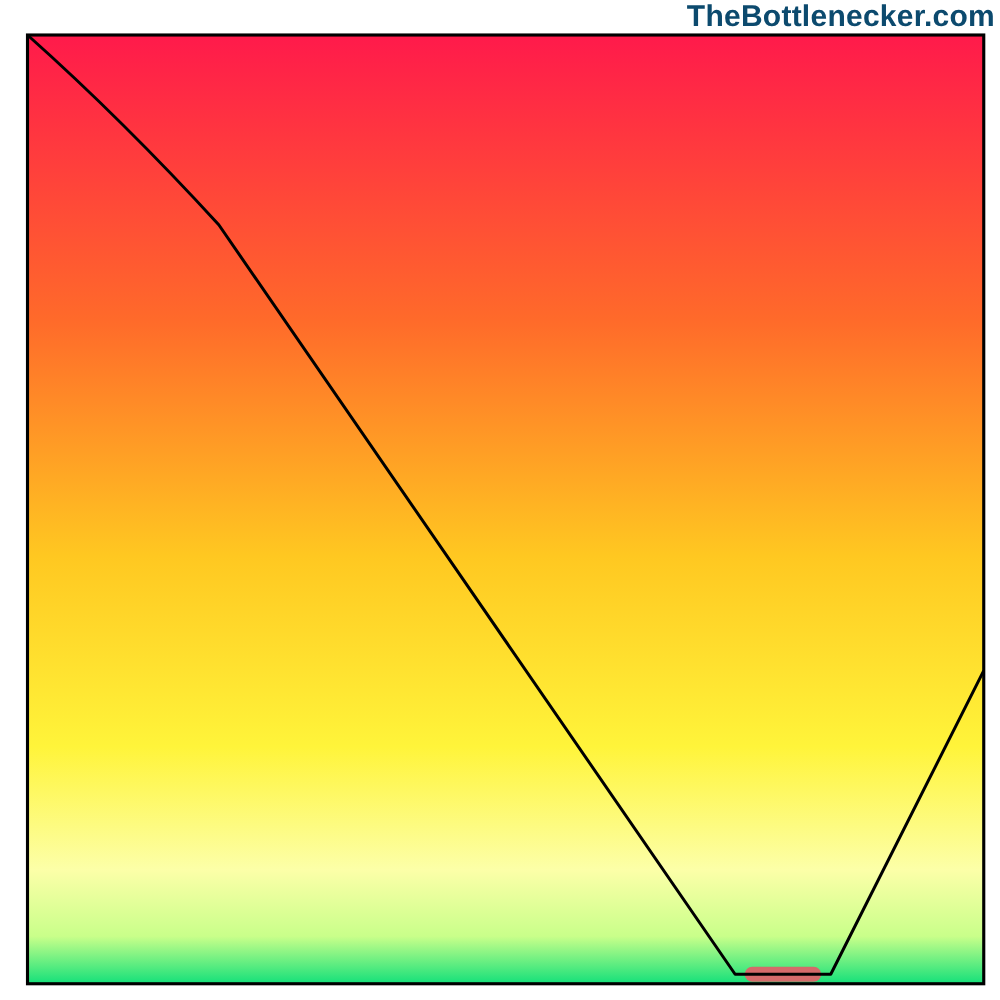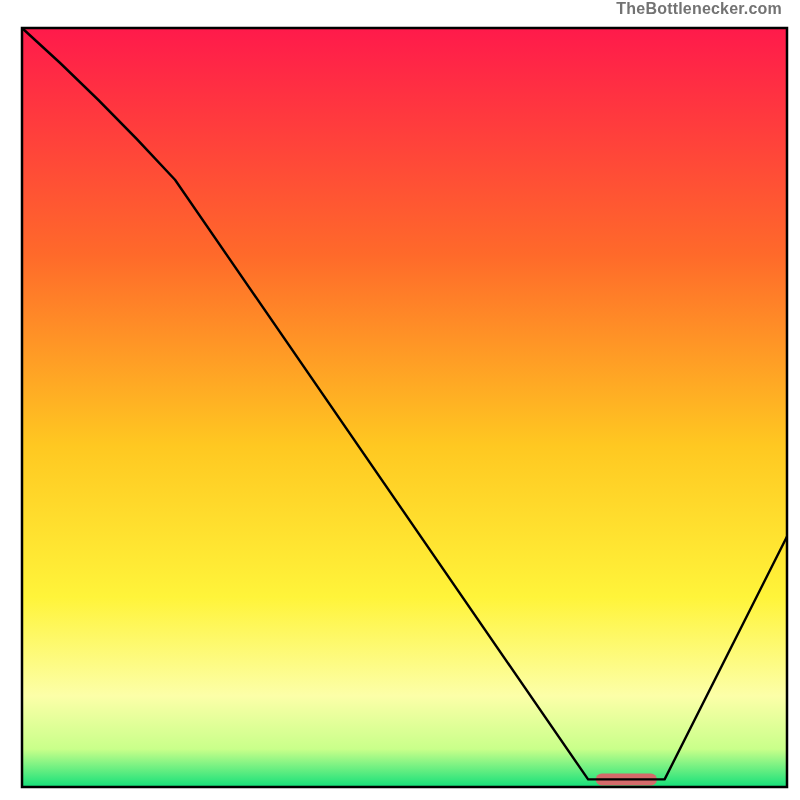--- a/index.html
+++ b/index.html
@@ -12,24 +12,24 @@
     overflow: hidden;
   }
   #container {
     position: relative;
     width: 800px;
     height: 800px;
   }
   #watermark {
     position: absolute;
     top: 0px;
-    right: 18px;
-    font-size: 16px;
+    right: 4px;
+    font-size: 24px;
     font-weight: 600;
-    color: #737373;
+    color: #0c4a6e;
     letter-spacing: 0.2px;
     z-index: 10;
   }
   #chart {
     position: absolute;
     left: 0;
     top: 0;
   }
 </style>
 </head>

